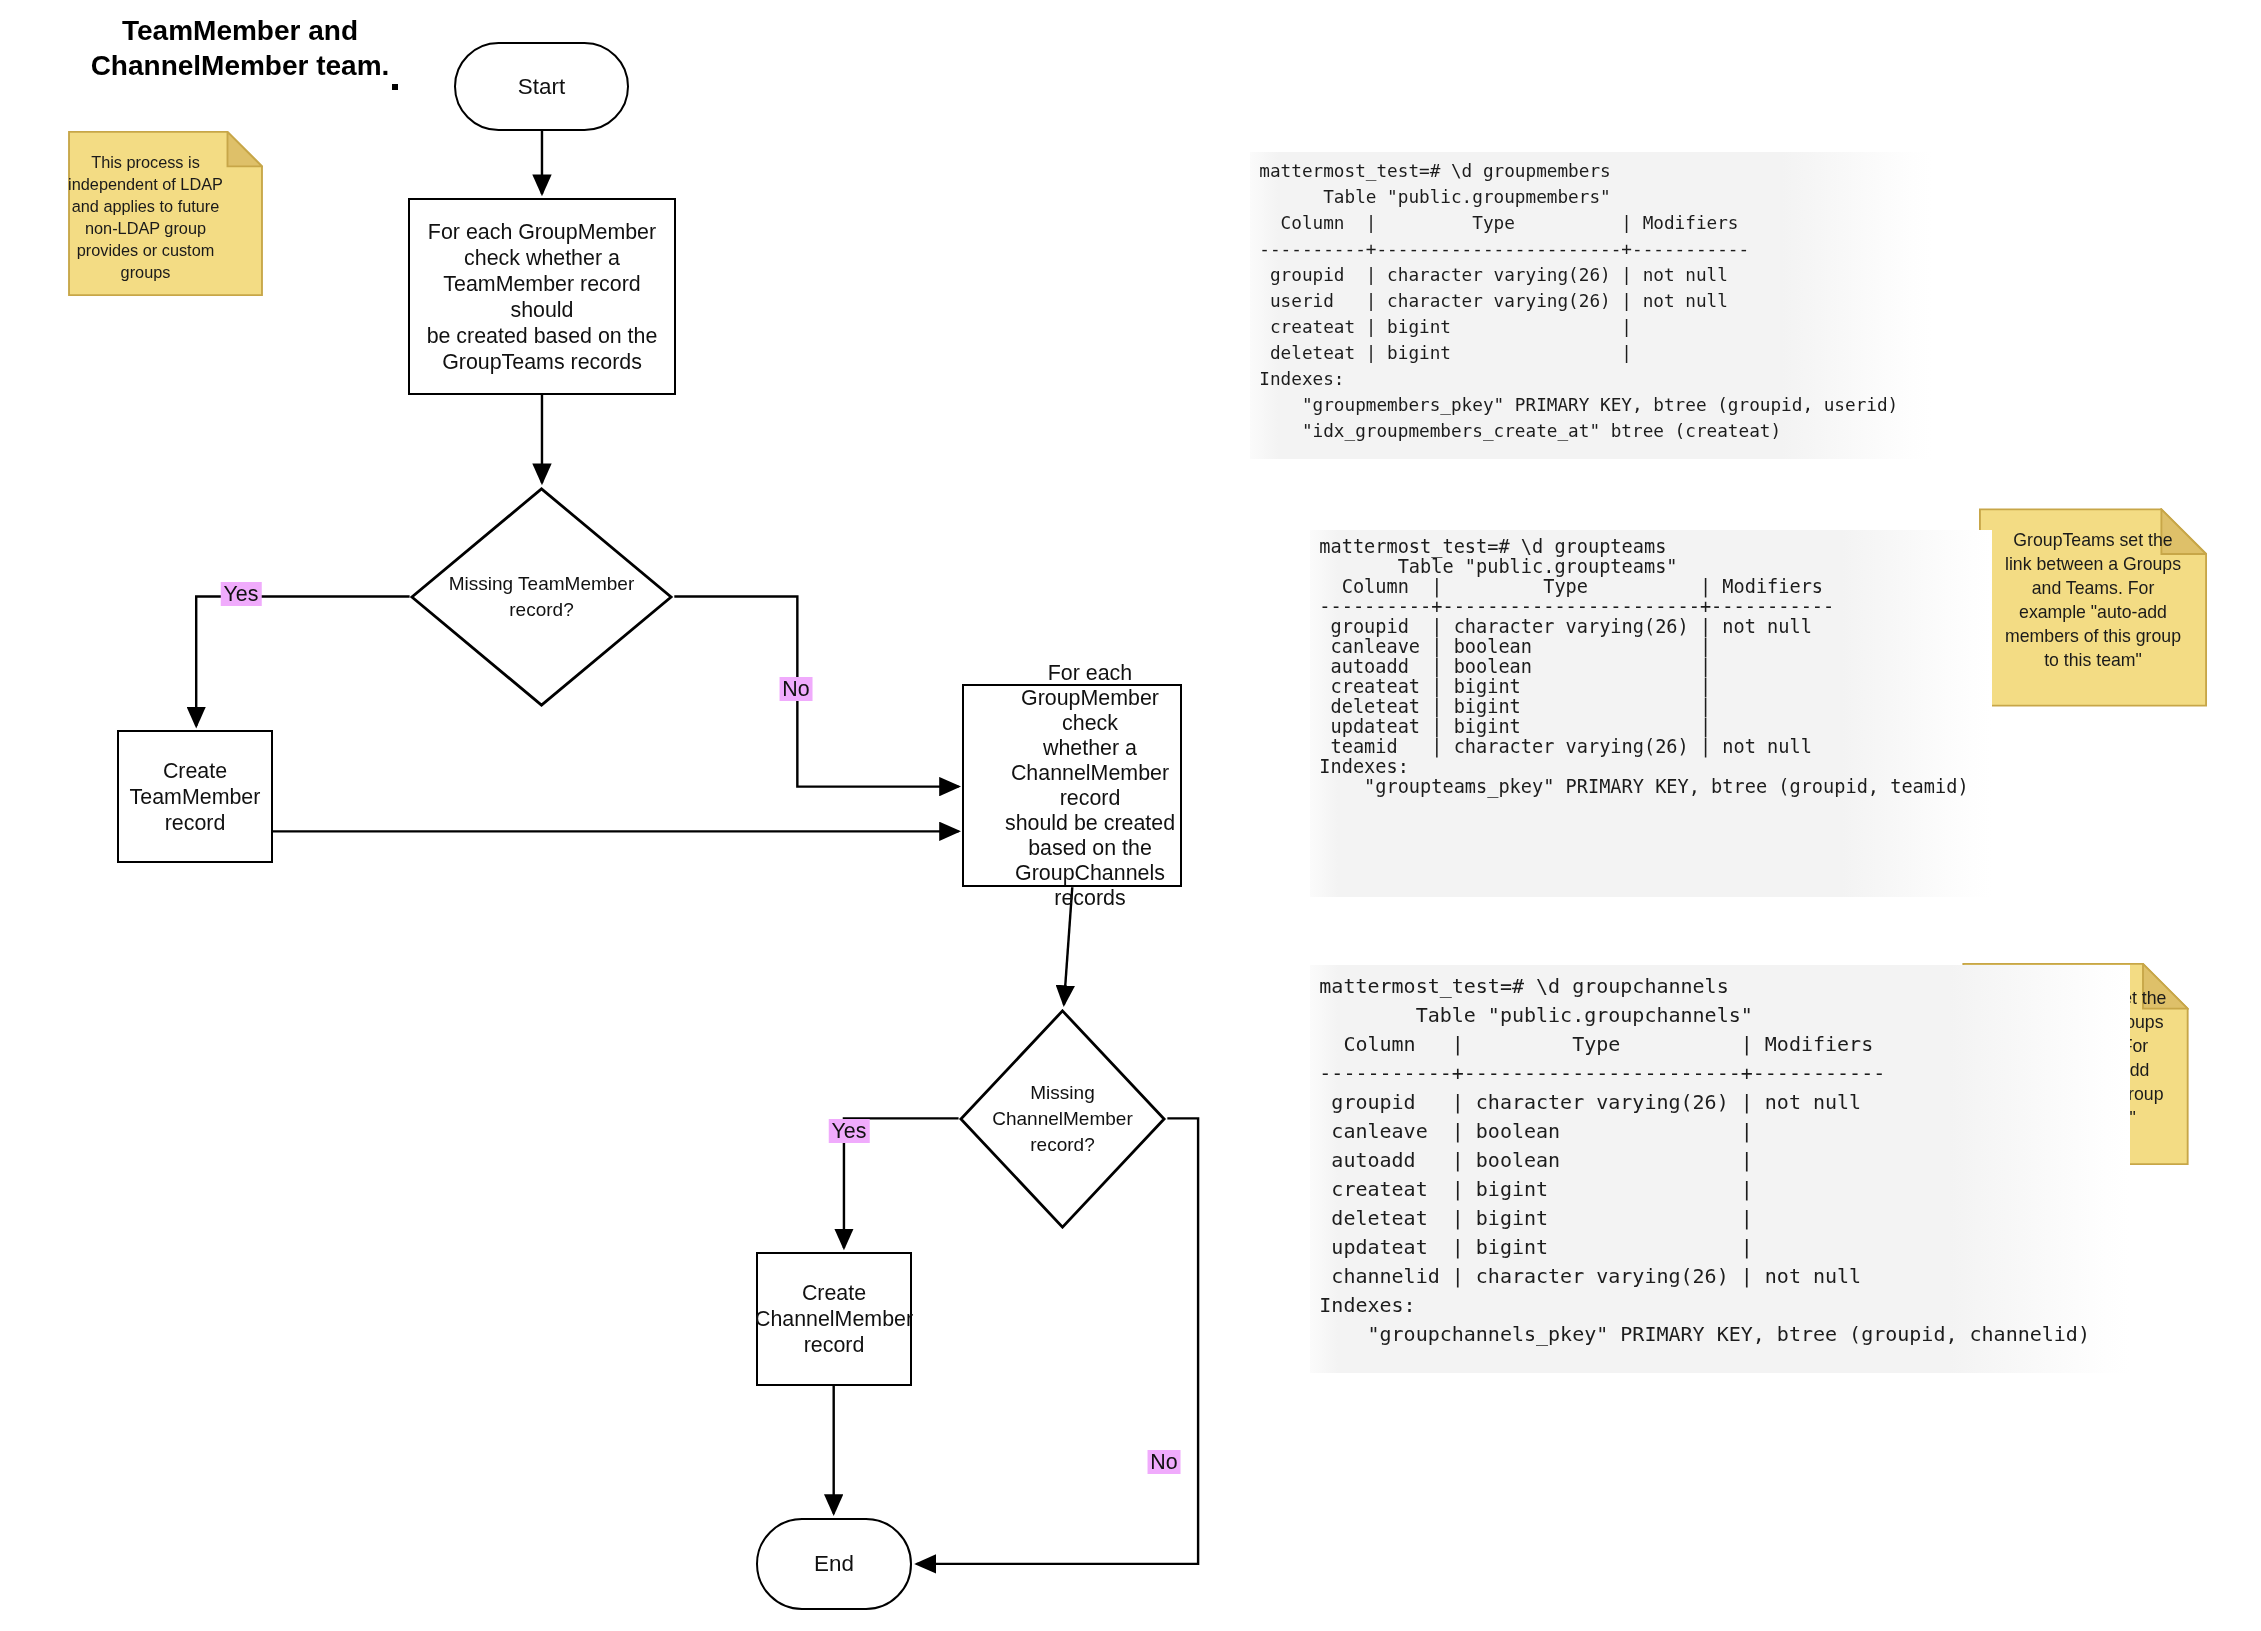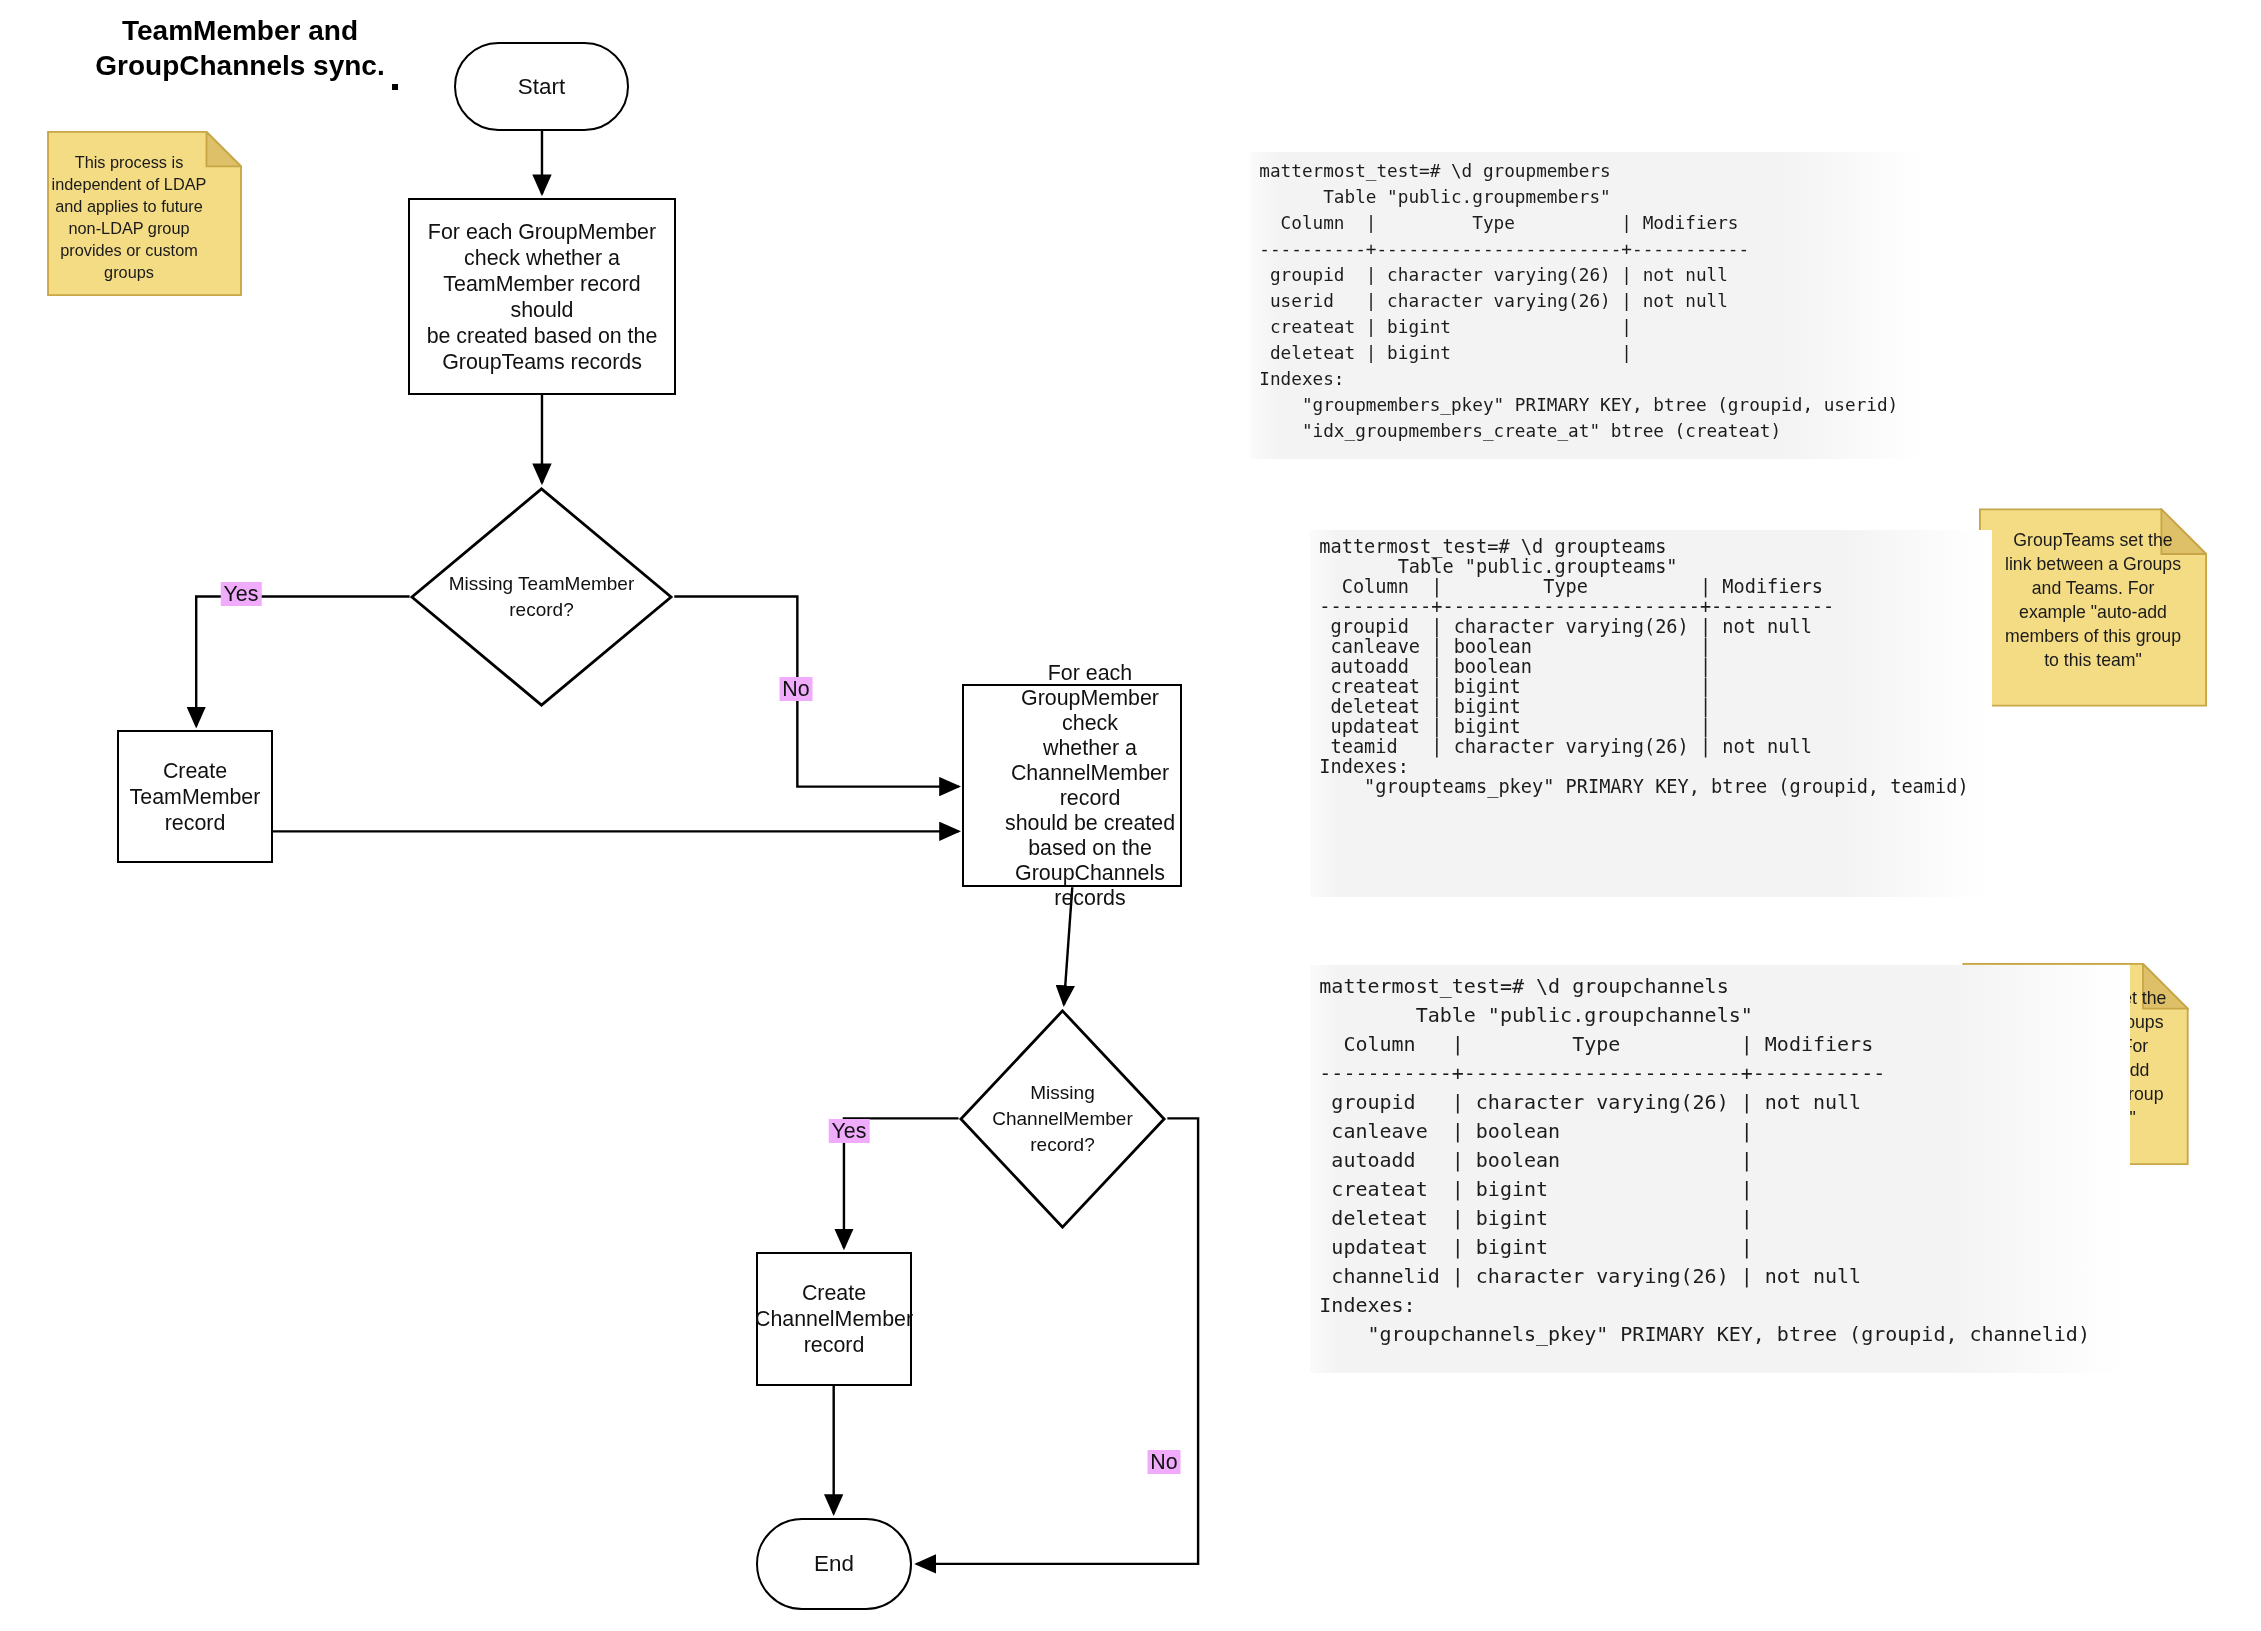--- a/index.html
+++ b/index.html
@@ -24,21 +24,21 @@
   .term{position:absolute;z-index:2;margin:0;font-family:"DejaVu Sans Mono", monospace;
         color:#1c1c1c;white-space:pre;
         background:linear-gradient(to right,#fbfbfb 0px,#f3f3f3 28px,#f3f3f3 78%,#fefefe 97%,#ffffff 100%);}
   .term.t1{left:1250px;top:152px;width:682px;height:307px;font-size:17.7px;line-height:26px;padding:5.6px 0 0 9.3px;box-sizing:border-box;}
   .term.t2{left:1310px;top:530px;width:682px;height:367px;font-size:18.6px;line-height:20px;padding:6.5px 0 0 9.3px;box-sizing:border-box;}
   .term.t3{left:1310px;top:965px;width:820px;height:408px;font-size:20px;line-height:29px;padding:6.5px 0 0 9.3px;box-sizing:border-box;}
   .note{position:absolute;z-index:2;}
   .note svg{position:absolute;left:0;top:0;}
   .note .ntext{position:absolute;inset:0;text-align:center;white-space:pre-line;
         color:#1a1a1a;z-index:3;}
-  .note1{left:47px;top:131px;width:155px;height:165px;padding-left:9px;}
+  .note1{left:68px;top:131px;width:155px;height:165px;}
   .note1 .ntext{padding-top:19.6px;font-size:16.3px;line-height:22px;}
   .note2{left:1979px;top:508px;width:228px;height:199px;}
   .note2 .ntext{padding-top:19.6px;font-size:17.7px;line-height:24px;}
   .note3{left:1962px;top:963px;width:227px;height:202px;}
   .note3 .ntext{padding-top:23px;font-size:17.7px;line-height:24px;}
   .stray-dot{position:absolute;left:392px;top:84px;width:5.6px;height:5.6px;background:#000;z-index:2;}
 </style>
 </head>
 <body>
 
@@ -57,21 +57,21 @@
       <path d="M 292 892 L 1028 892" marker-end="url(#arrow)"></path>
       <path d="M 723 640 L 855 640 L 855 844 L 1028 844" marker-end="url(#arrow)"></path>
       <path d="M 1150 952 L 1141 1078" marker-end="url(#arrow)"></path>
       <path d="M 1028 1200 L 905 1200 L 905 1339" marker-end="url(#arrow)"></path>
       <path d="M 894 1487 L 894 1624" marker-end="url(#arrow)"></path>
       <path d="M 1252 1200 L 1285 1200 L 1285 1678 L 983 1678" marker-end="url(#arrow)"></path>
     </g>
   </svg>
 
   <div class="page-title">TeamMember and
-GroupChannels sync.</div>
+ChannelMember team.</div>
   <div class="stray-dot"></div>
 
   <div class="node pill" style="left:454px;top:42px;width:175px;height:89px;">
     <span>Start</span>
   </div>
 
   <div class="node" style="left:408px;top:198px;width:268px;height:197px;">
     <span>For each GroupMember
 check whether a
 TeamMember record should

